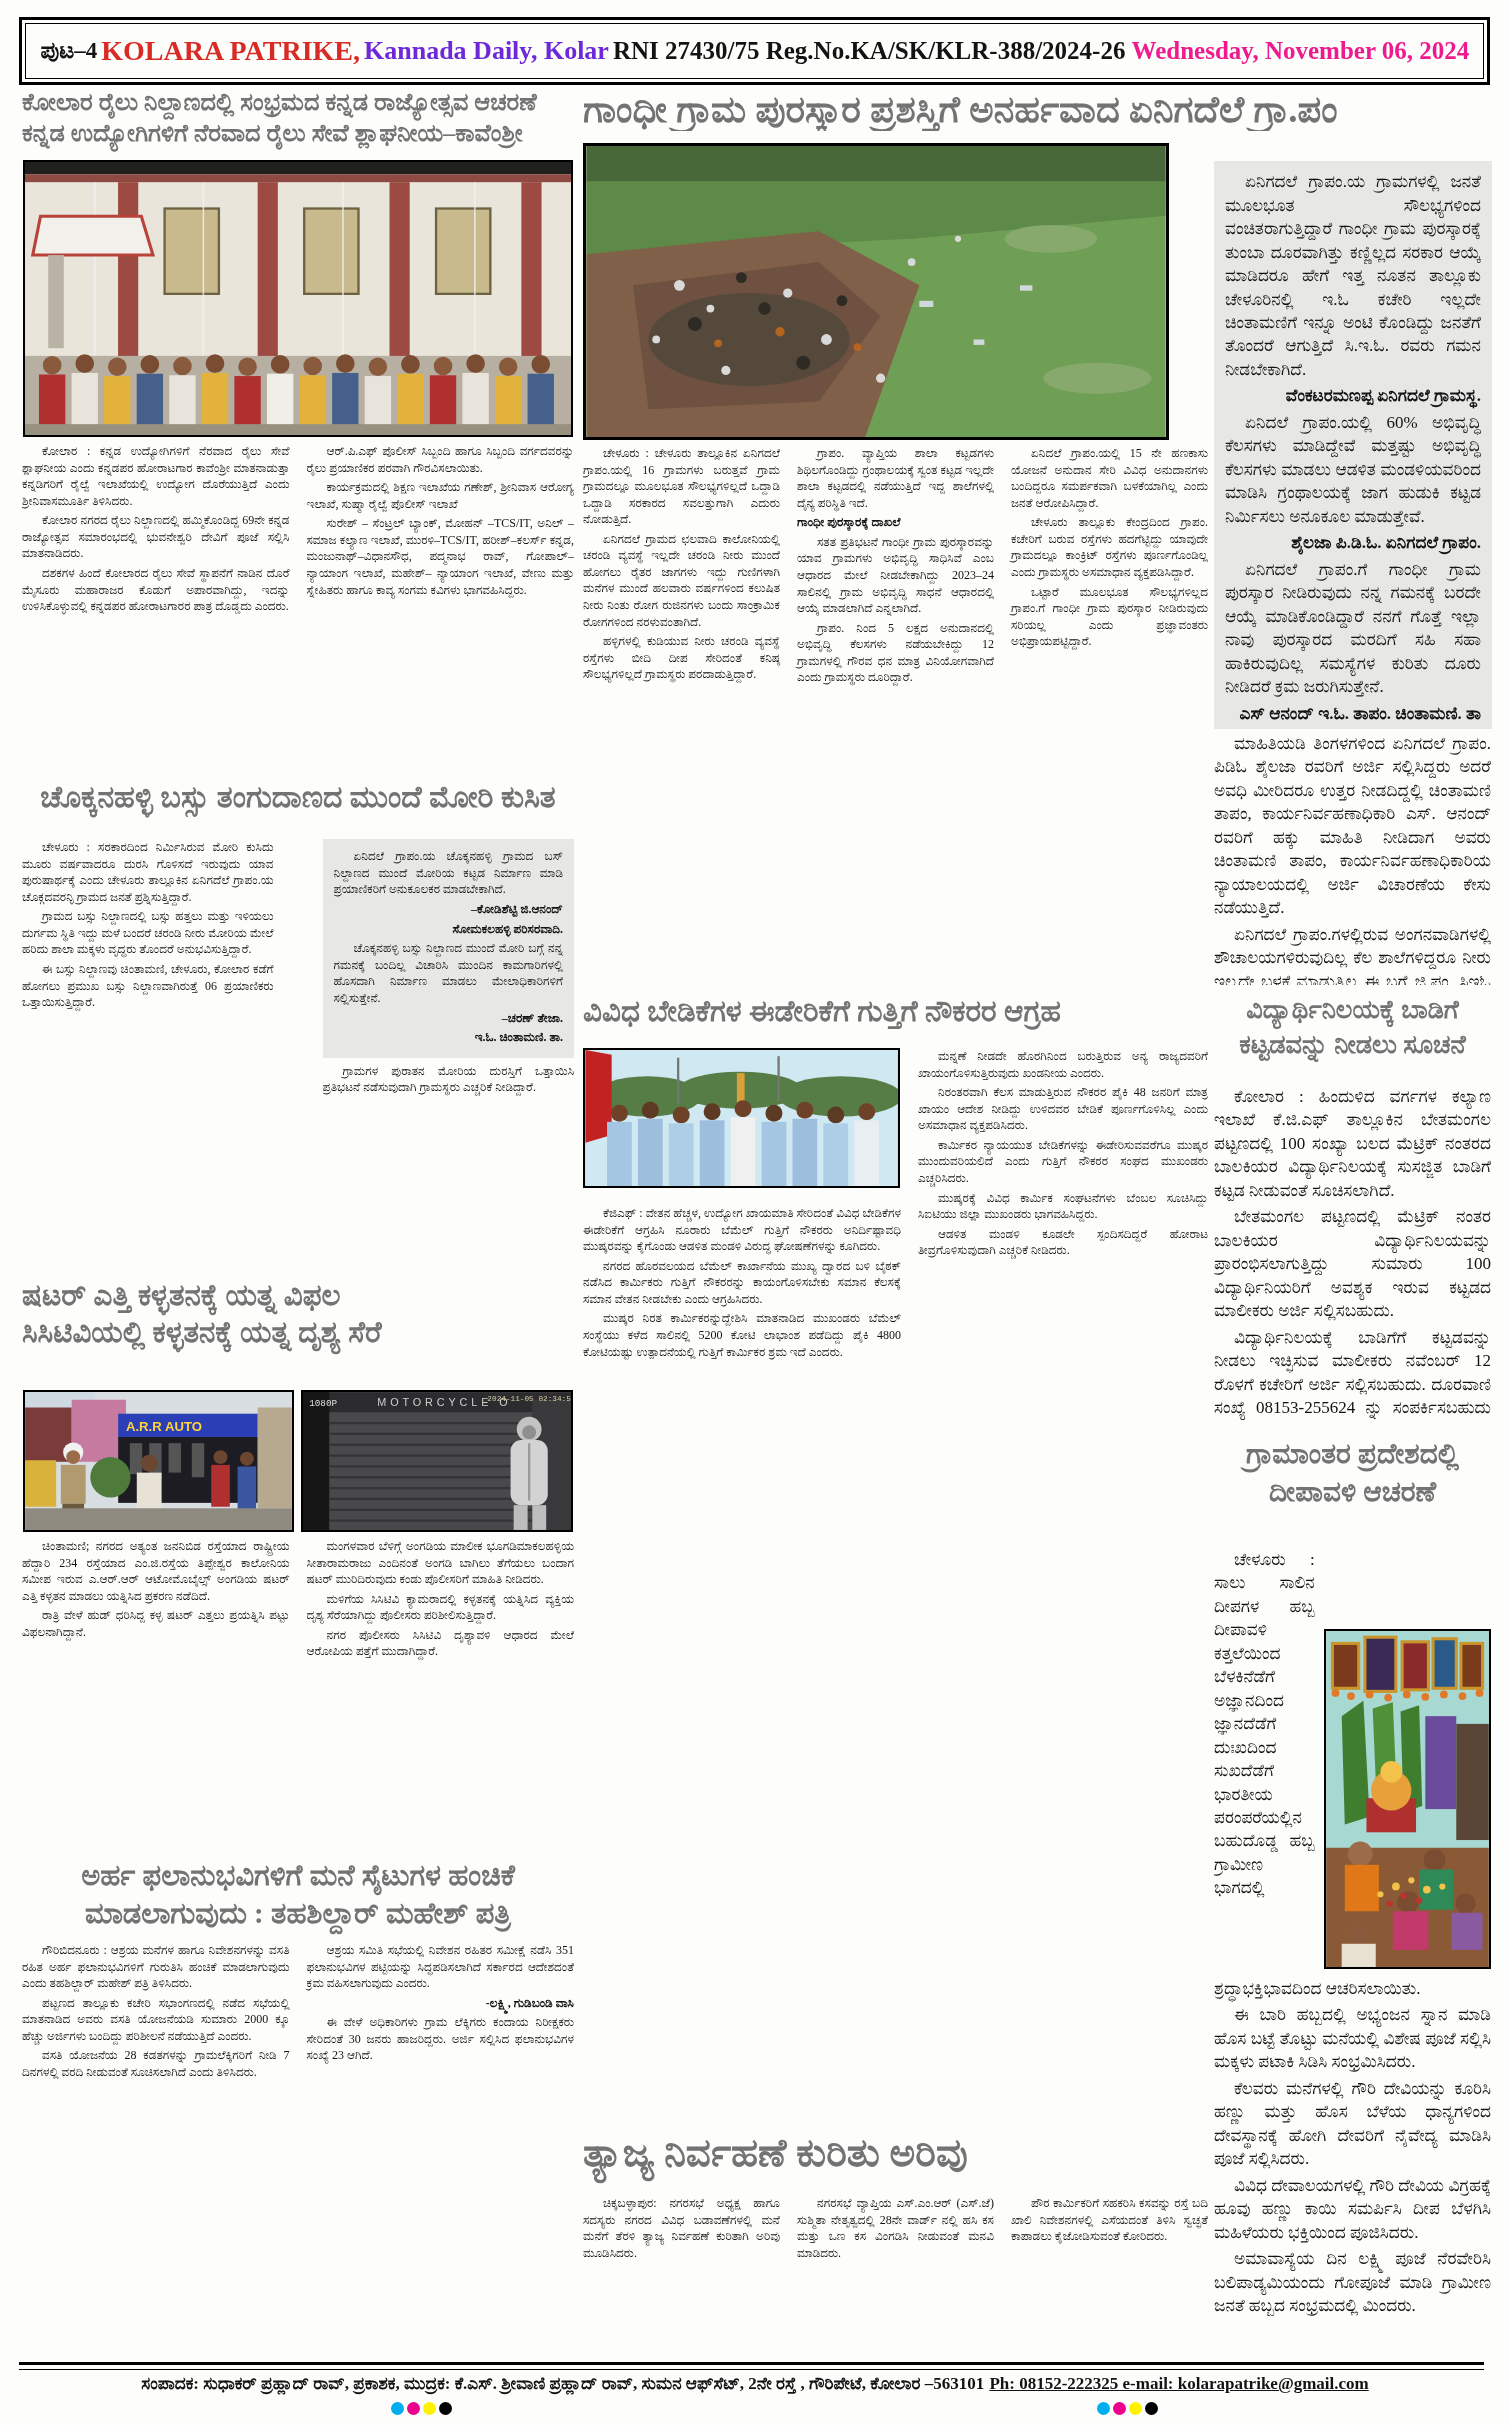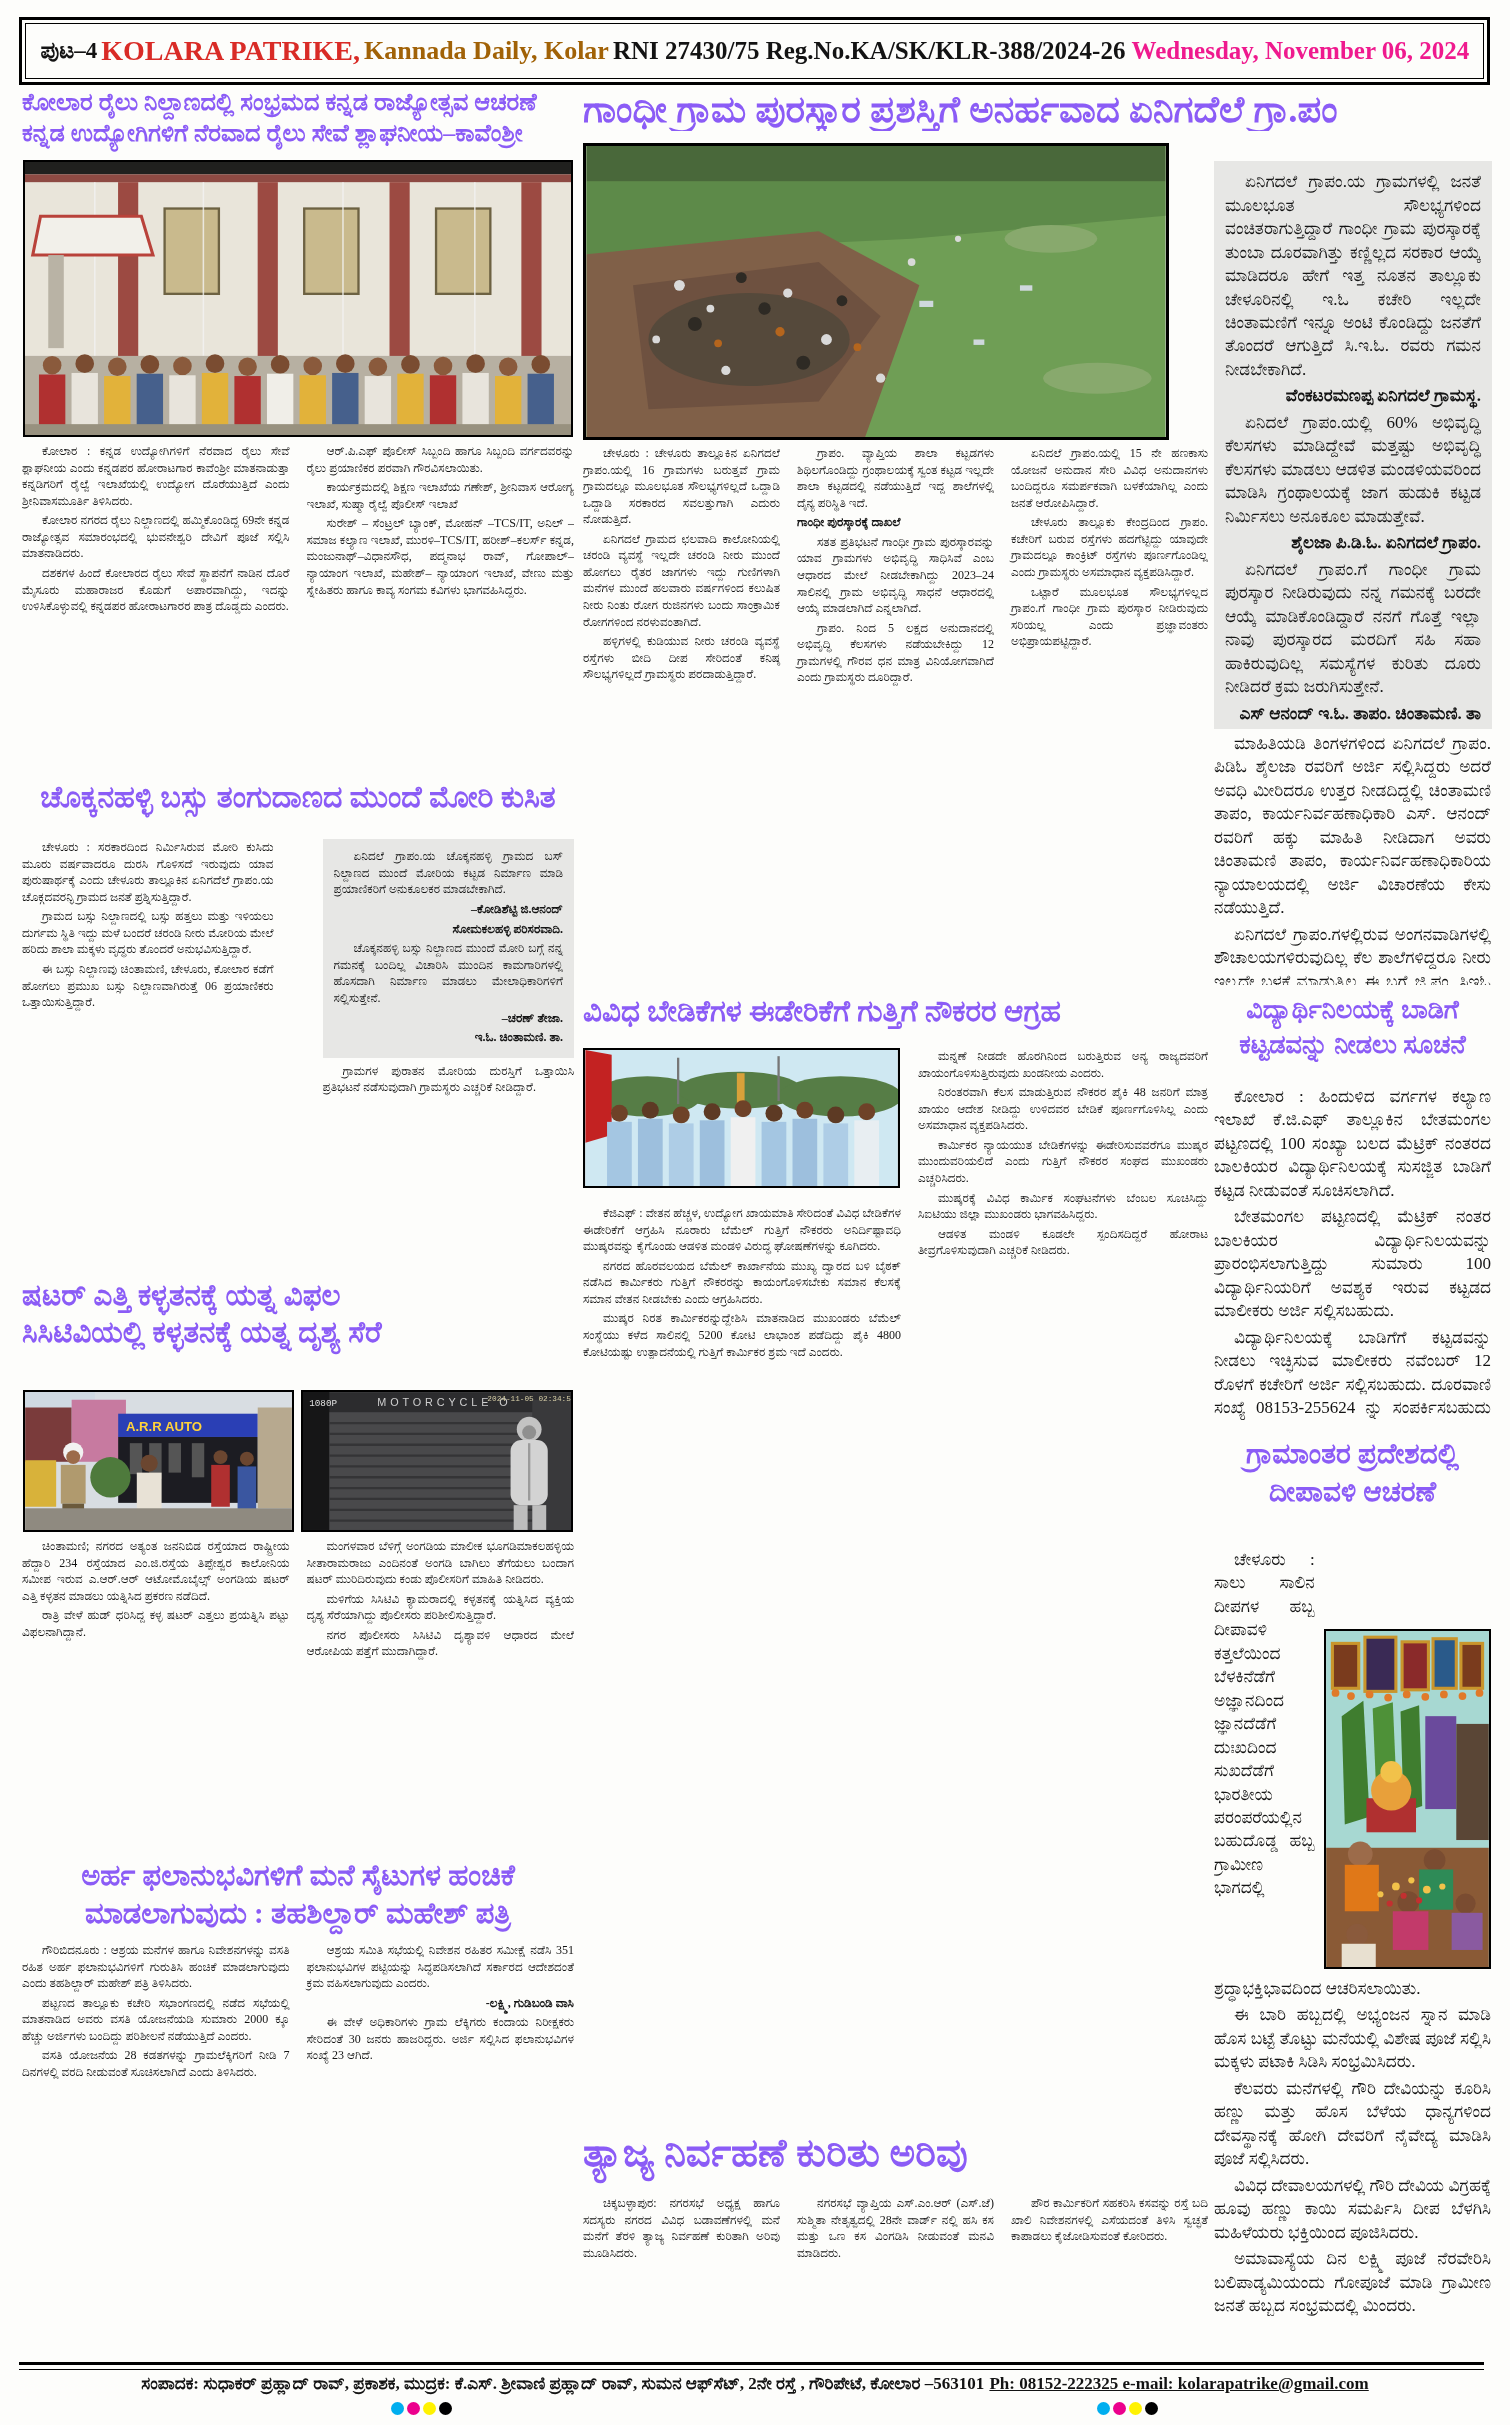--- a/index.html
+++ b/index.html
@@ -4,25 +4,25 @@
 <style>
   html,body{margin:0;padding:0;background:#888;}
   .page{position:relative;width:1510px;height:2426px;background:#fdfdfb;
         font-family:"Liberation Serif",serif;color:#131313;overflow:hidden;}
   
   .mast-outer{position:absolute;left:19.4px;top:17px;width:1465px;height:62px;border:3.1px solid #000;}
   .mast-inner{position:absolute;left:3.1px;top:3.1px;right:3.1px;bottom:3.1px;border:1.5px solid #000;
               display:flex;align-items:center;gap:4px;padding:0 14px;white-space:nowrap;}
   .mast-page{font-weight:bold;font-size:23px;}
   .mast-brand{font-weight:bold;font-size:28px;color:#d92b26;}
-  .mast-daily{font-weight:bold;font-size:26px;color:#a16207;}
+  .mast-daily{font-weight:bold;font-size:26px;color:#6d28d9;}
   .mast-reg{font-weight:bold;font-size:25px;}
   .mast-date{font-weight:bold;font-size:25px;color:#ef1a8e;margin-left:auto;}
   
-  .hl{font-weight:bold;color:#8b5cf6;text-align:center;}
+  .hl{font-weight:bold;color:#737373;text-align:center;}
   .body-text{font-size:12px;line-height:1.38;text-align:justify;}
   .body-text p{margin:0 0 3.1px 0;text-indent:20px;}
   .cols-2{column-count:2;column-gap:17px;}
   .cols-3{column-count:3;column-gap:17px;}
   .byl{text-align:right;font-weight:bold;text-indent:0 !important;}
   .graybox{background:#e7e7e5;padding:9.3px 11px;}
   .photo{border:2.3px solid #000;overflow:hidden;background:#ccc;}
   .abs{position:absolute;}
   .ovh{overflow:hidden;}
   .subhead{font-weight:bold;text-indent:0 !important;}

